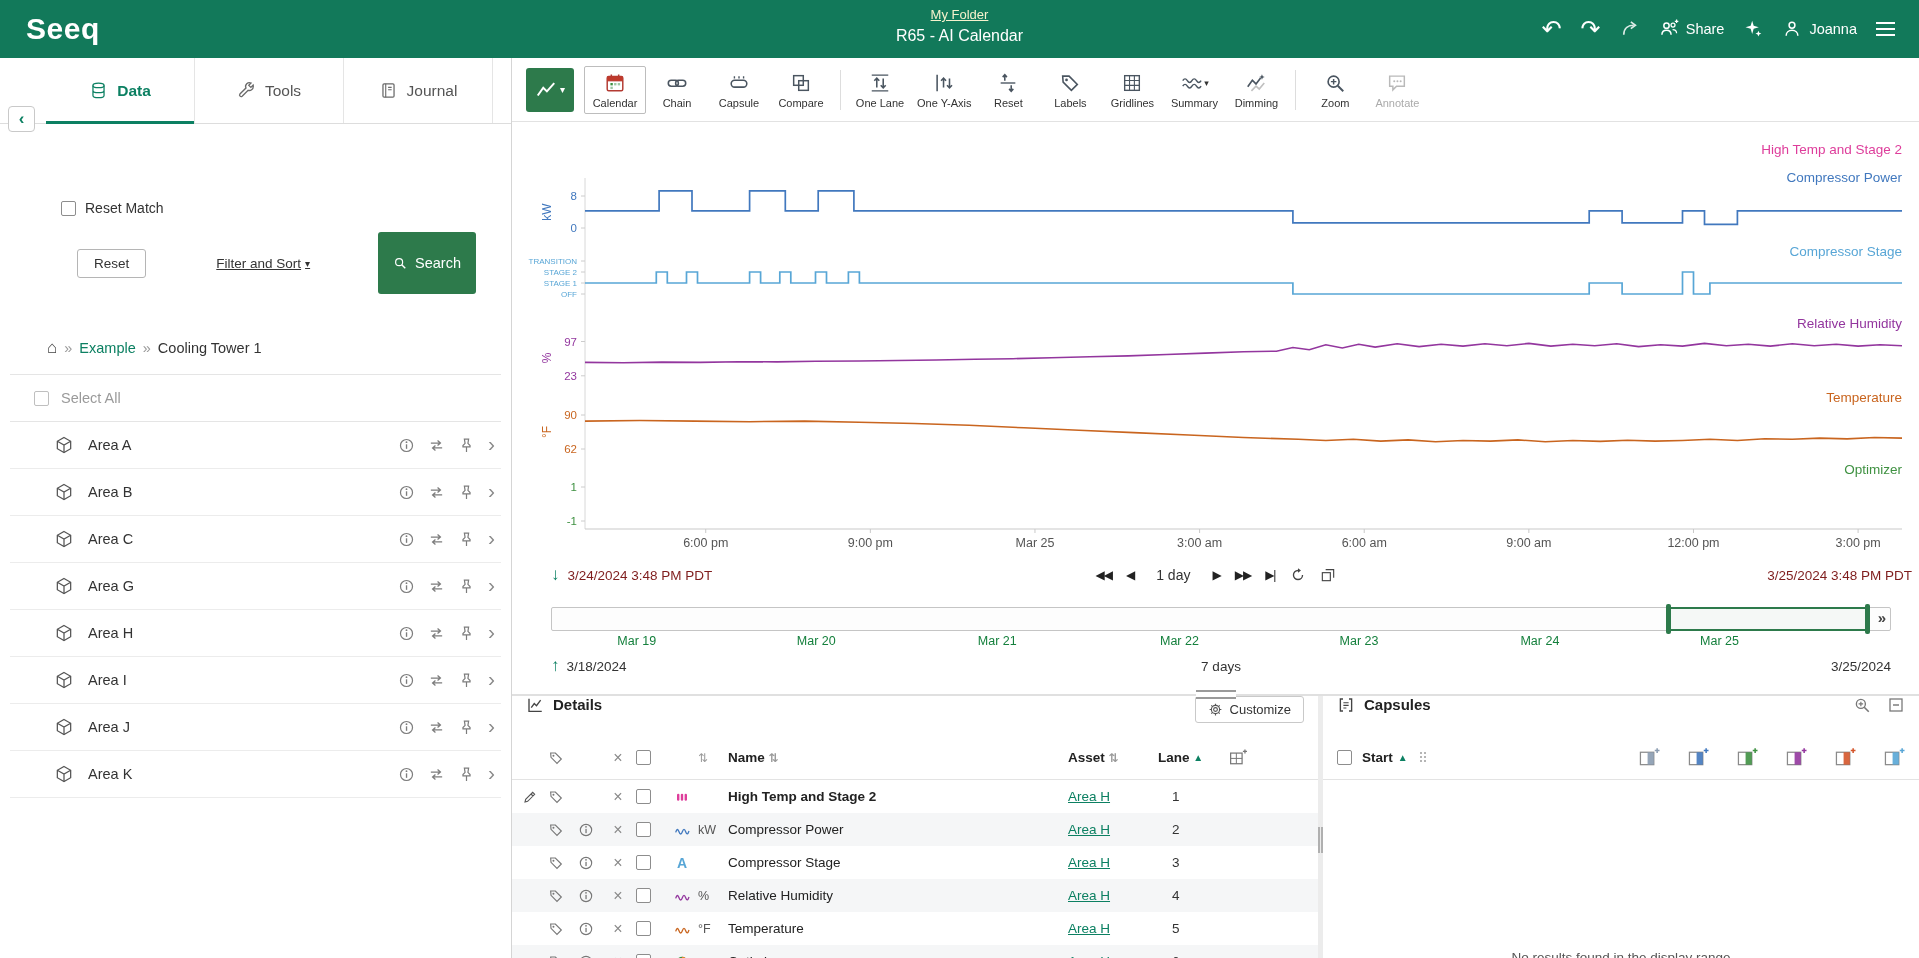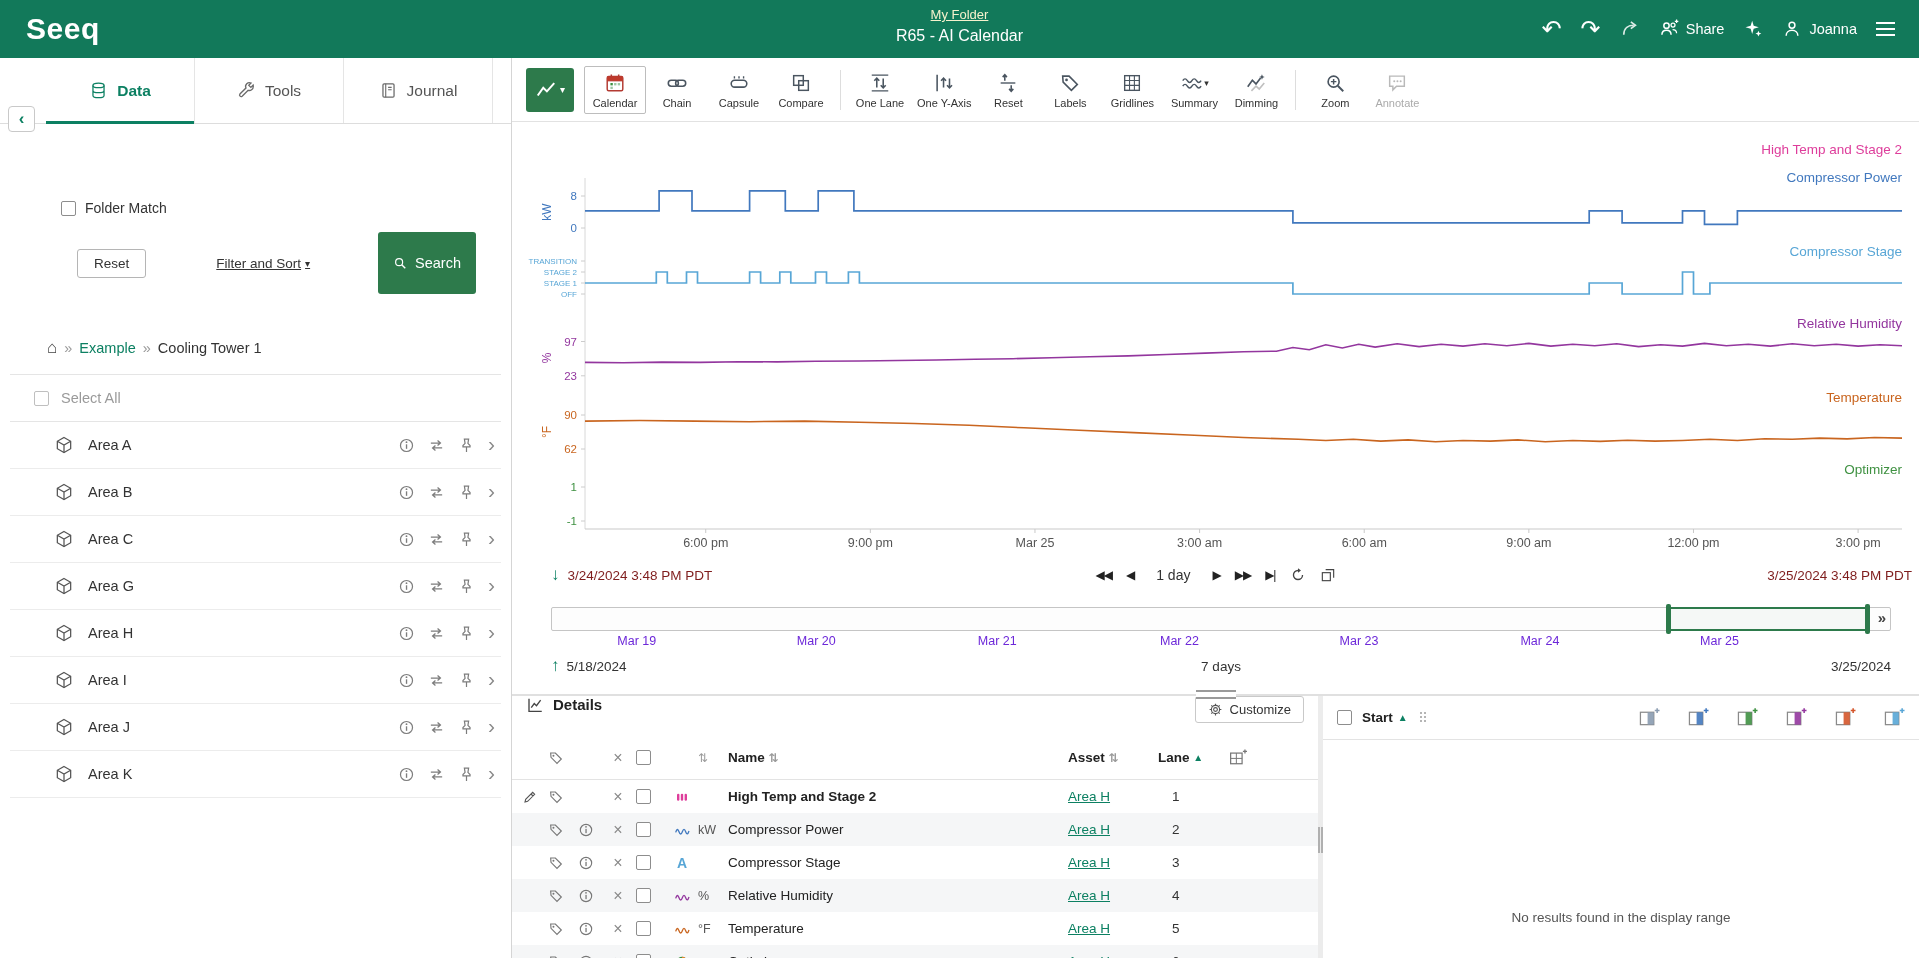--- a/index.html
+++ b/index.html
@@ -85,21 +85,21 @@
 .tc-btn svg{width:16px;height:16px;color:#444;letter-spacing:0}
 
 .timeline{flex:0 0 100px;padding:13px 28px 0 39px;position:relative}
 .tl-bar{height:24px;border:1px solid #c5c5c5;border-radius:2px;background:#fdfdfd;position:relative}
 .tl-selection{position:absolute;left:83.3%;width:15.1%;top:-1px;bottom:-1px;border:2px solid #2d7a4b;background:rgba(45,122,75,.04);cursor:grab}
 .tl-selection::before,.tl-selection::after{content:"";position:absolute;top:-5px;bottom:-5px;width:5px;background:#2d7a4b;border-radius:2px}
 .tl-selection::before{left:-3px}
 .tl-selection::after{right:-3px}
 .tl-expand{position:absolute;right:4px;top:1px;font-size:15px;color:#444;cursor:pointer;font-weight:bold}
 .tl-ticks{position:relative;height:21px;margin-top:3px}
-.tl-tick{position:absolute;transform:translateX(-50%);font-size:12.5px;color:#6d28d9;white-space:nowrap}
+.tl-tick{position:absolute;transform:translateX(-50%);font-size:12.5px;color:#15803d;white-space:nowrap}
 .tl-foot{display:flex;align-items:center;margin-top:1px;font-size:13.5px;color:#333;position:relative}
 .tl-start{display:flex;align-items:center;gap:7px}
 .tl-duration{position:absolute;left:50%;transform:translateX(-50%)}
 .tl-end{margin-left:auto}
 
 .panels{flex:1;display:flex;min-height:0;border-top:2px solid #e0e0e0;position:relative}
 .panel-grip{position:absolute;top:-6px;left:50%;transform:translateX(-50%);width:40px;height:9px;background:#fff;border-top:2px solid #9a9a9a;border-bottom:2px solid #9a9a9a;cursor:row-resize;z-index:3}
 .details-panel{flex:0 0 806px;width:806px;display:flex;flex-direction:column;min-height:0;overflow:hidden}
 .capsules-panel{flex:1;display:flex;flex-direction:column;min-height:0;overflow:hidden}
 .vdiv{flex:0 0 5px;background:#ececec;position:relative;cursor:col-resize}
@@ -368,21 +368,21 @@
               <use href="#i-journal"></use>
             </svg>
             <span>Journal</span>
           </div>
       </div>
       <div class="collapse-tab">‹</div>
 
       <div class="search-section">
         <div class="exact-row">
           <span class="cb"></span>
-          <span>Folder Match</span>
+          <span>Reset Match</span>
         </div>
         <div class="btns-row">
           <button class="reset-btn">Reset</button>
           <span class="filter-sort">
               <span>Filter and Sort</span>
               <span class="caret">▾</span>
             </span>
           <button class="search-btn">
               <svg>
                 <use href="#i-search"></use>
@@ -769,21 +769,21 @@
             <span class="tl-tick" style="left:19.8%">Mar 20</span>
             <span class="tl-tick" style="left:33.3%">Mar 21</span>
             <span class="tl-tick" style="left:46.9%">Mar 22</span>
             <span class="tl-tick" style="left:60.3%">Mar 23</span>
             <span class="tl-tick" style="left:73.8%">Mar 24</span>
             <span class="tl-tick" style="left:87.2%">Mar 25</span>
           </div>
         <div class="tl-foot">
           <span class="tl-start">
               <span class="green-arrow">↑</span>
-              <span>5/18/2024</span>
+              <span>3/18/2024</span>
             </span>
           <span class="tl-duration">7 days</span>
           <span class="tl-end">3/25/2024</span>
         </div>
       </div>
 
       <div class="panels">
         <div class="panel-grip"></div>
 
         <section class="details-panel">
@@ -996,20 +996,34 @@
     <span class="cell"></span>
               </div>
             </div>
         </section>
 
         <div class="vdiv">
             <span class="vdiv-grip"></span>
           </div>
 
         <section class="capsules-panel">
+          <div class="panel-header">
+            <svg class="ic18 gray">
+                <use href="#i-capsules"></use>
+              </svg>
+            <span class="panel-title">Capsules</span>
+            <span class="ph-icons">
+              <svg class="ic18 gray2">
+                  <use href="#i-zoomin"></use>
+                </svg>
+              <svg class="ic18 gray2">
+                  <use href="#i-collapse"></use>
+                </svg>
+            </span>
+          </div>
           <div class="c-colhead">
             <span class="cb"></span>
             <span class="colname">
                 <span>Start</span>
                 <span class="sort-asc">▲</span>
               </span>
             <span class="grip-dots"></span>
             <span class="stat-icons">
                 <span class="stat-ic">
     <svg viewBox="0 0 22 19">

